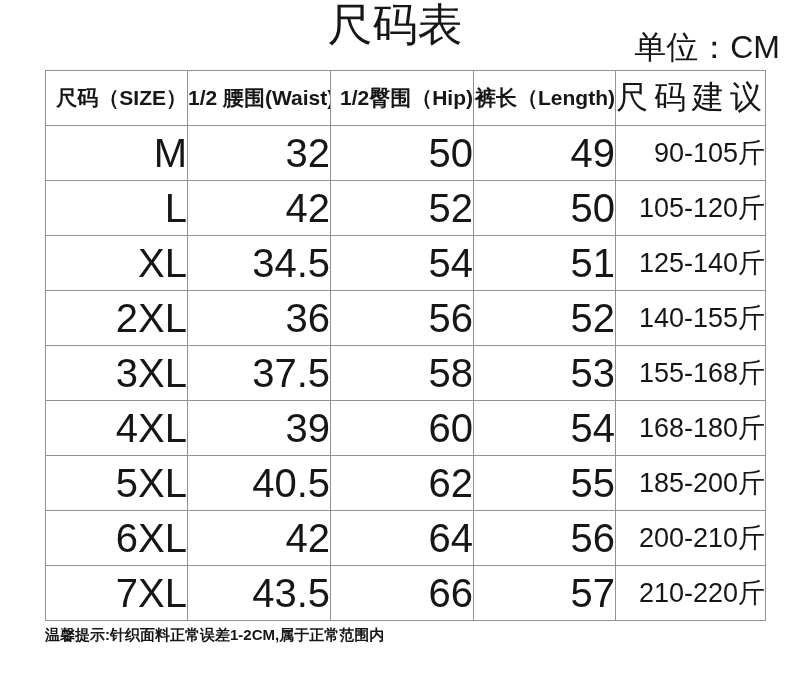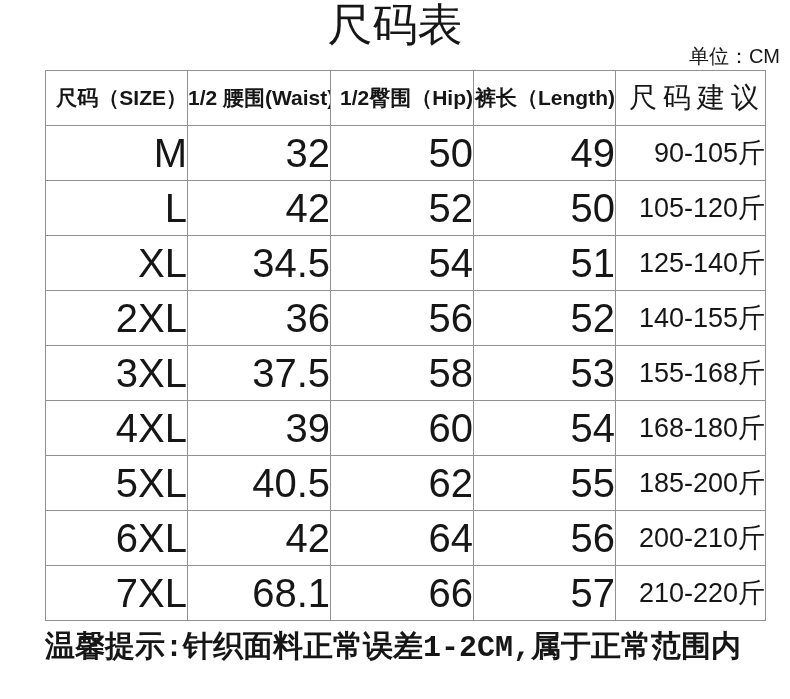--- a/index.html
+++ b/index.html
@@ -14,21 +14,21 @@
   .page-title {
     text-align: center;
     font-size: 45px;
     font-weight: 500;
     padding-top: 0;
     line-height: 1.1;
   }
   .unit-label {
     position: absolute;
     right: 10px; bottom: 0;
-    font-size: 20px;
+    font-size: 32px;
     font-weight: 500;
   }
   table.size-table {
     border-collapse: collapse;
     table-layout: fixed;
     margin-left: 45px;
     width: 720px;
   }
   .size-table th, .size-table td {
     border: 1px solid #919191;
@@ -37,32 +37,31 @@
     padding: 0;
     height: 54px;
     overflow: hidden;
     white-space: nowrap;
   }
   .size-table th {
     font-size: 21px;
     font-weight: 600;
   }
   .size-table th.suggest-head {
-    font-size: 28px;
+    font-size: 32px;
     font-weight: 400;
     letter-spacing: 6px;
   }
   .size-table td.cell-size { font-size: 40px; font-weight: 400; }
   .size-table td.cell-num  { font-size: 40px; font-weight: 400; }
   .size-table td.cell-suggest { font-size: 27px; font-weight: 400; }
   .footer-note {
     margin: 5px 12px 0 45px;
-    font-size: 30px;
+    font-size: 15px;
     font-weight: 700;
-    font-family: Liberation Mono, monospace;
   }
 </style>
 </head>
 <body>
 
 <div class="header-area">
   <div class="page-title">尺码表</div>
   <div class="unit-label">单位：CM</div>
 </div>
 
@@ -135,21 +134,21 @@
     </tr>
     <tr>
       <td class="cell-size">6XL</td>
       <td class="cell-num">42</td>
       <td class="cell-num">64</td>
       <td class="cell-num">56</td>
       <td class="cell-suggest">200-210斤</td>
     </tr>
     <tr>
       <td class="cell-size">7XL</td>
-      <td class="cell-num">68.1</td>
+      <td class="cell-num">43.5</td>
       <td class="cell-num">66</td>
       <td class="cell-num">57</td>
       <td class="cell-suggest">210-220斤</td>
     </tr>
   </tbody>
 </table>
 
 <div class="footer-note">温馨提示:针织面料正常误差1-2CM,属于正常范围内</div>
 
 </body></html>

